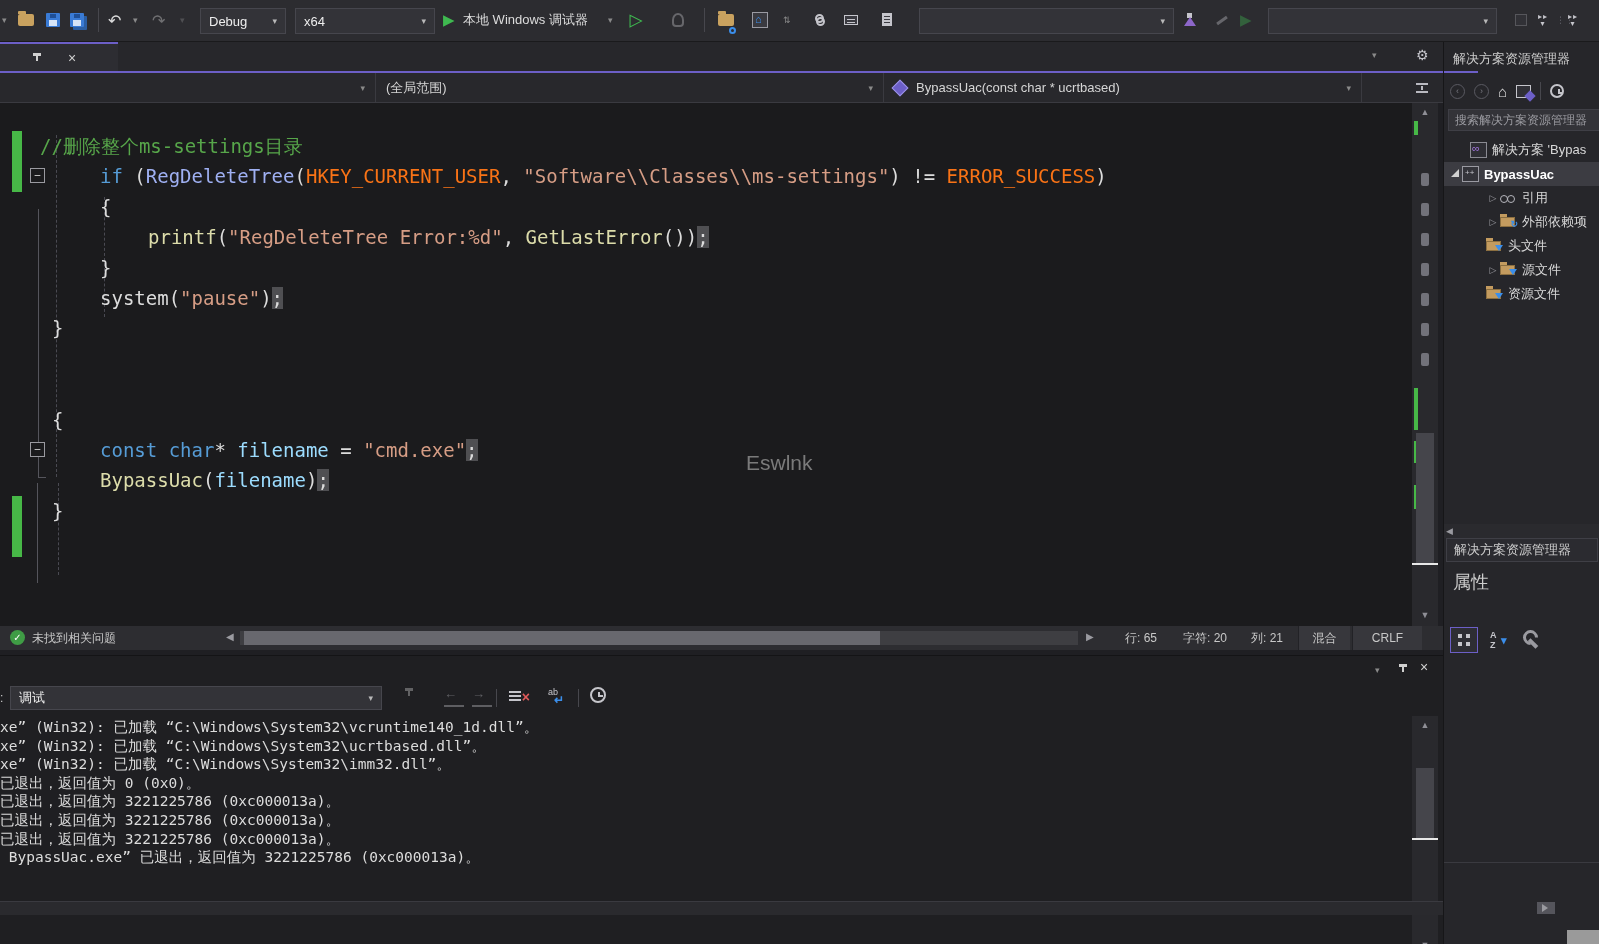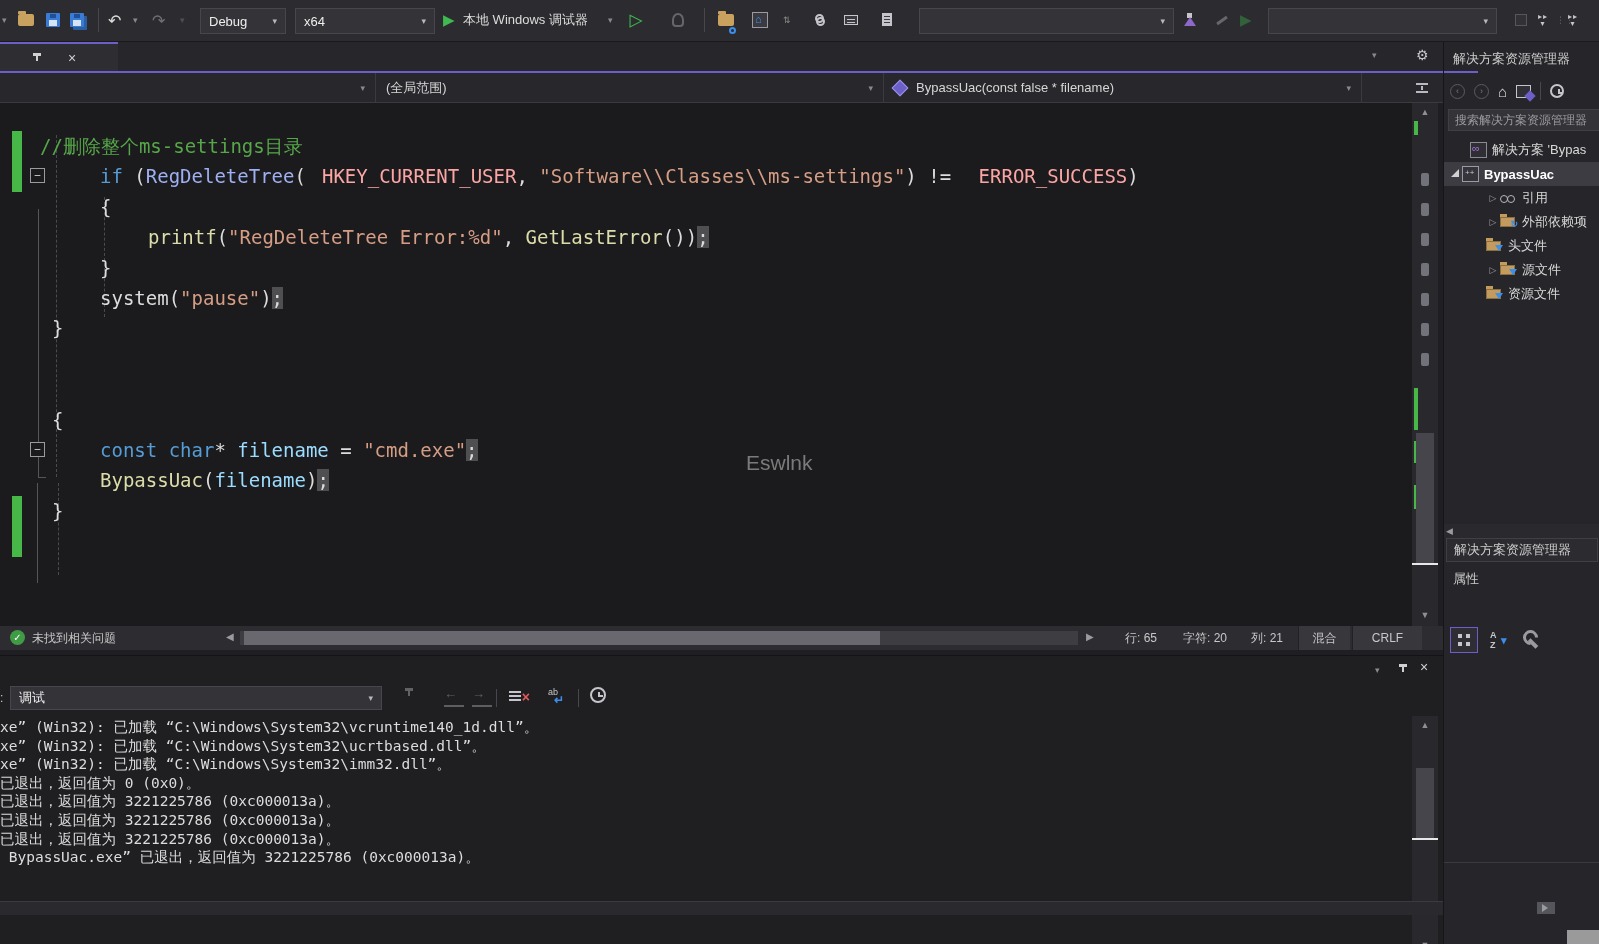--- a/index.html
+++ b/index.html
@@ -61,21 +61,21 @@
   .vguide { position:absolute; width:1px; background:#55555c; }
   .vguide.dash { background:none; border-left:1px dashed #4a4a52; }
   .htick { position:absolute; height:1px; width:8px; background:#55555c; }
   #code-lines { position:absolute; left:0; top:28px; right:34px; }
   .code-line { height:30.4px; line-height:30.4px; white-space:pre; font-family:"DejaVu Sans Mono", monospace; font-size:19px; color:#dcdcdc; }
   .tk.com { color:#57a64a; }
   .tk.kw  { color:#569cd6; }
   .tk.ctl { color:#d8a0df; }
   .tk.fn  { color:#dcdcaa; }
   .tk.api { color:#9fb0f2; }
-  .tk.mac { color:#fca5a5;margin-left:16px; }
+  .tk.mac { color:#f97316; }
   .tk.str { color:#d69d85; }
   .tk.var { color:#9cdcfe; }
   .tk.pln { color:#dcdcdc; }
   .tk.semi { color:#dcdcdc; background:#4f4f52; }
   #watermark { position:absolute; left:746px; top:348px; color:#8b8b8b; font-size:21px; opacity:.85; }
 
   
   #ed-vscroll { position:absolute; left:1412px; top:103px; width:26px; height:523px; background:#29292d; }
   .sc-arrow { position:absolute; left:0; width:26px; height:14px; color:#8f8f96; font-size:9px; text-align:center; line-height:14px; }
   .sc-mark { position:absolute; left:9px; width:8px; height:13px; background:#72727a; border-radius:2px; }
@@ -134,21 +134,21 @@
   .ti-project:after { content:"++"; position:absolute; left:2px; top:2px; color:#c5c5cb; font-size:8px; line-height:8px; letter-spacing:0; }
   .ti-ref:before { content:""; position:absolute; left:0; top:5px; width:6px; height:6px; border:1px solid #b5b5bc; border-radius:50%; }
   .ti-ref:after { content:""; position:absolute; right:2px; top:5px; width:6px; height:6px; border:1px solid #b5b5bc; border-radius:50%; }
   .ti-folder { margin-top:2px; }
   .ti-folder:before { content:""; position:absolute; left:0; top:2px; width:15px; height:10px; background:#c39b5f; border-radius:1px; box-shadow:inset 0 0 0 1px #8c6f40; }
   .ti-folder:after { content:""; position:absolute; left:0; top:-1px; width:7px; height:3px; background:#c39b5f; }
   .ti-funnel { position:absolute; right:0px; top:6px; width:0; height:0; border-left:4px solid transparent; border-right:4px solid transparent; border-top:6px solid #3b8eea; z-index:2; }
   .ti-arrowov { position:absolute; right:-1px; top:4px; color:#3b8eea; font-size:9px; font-weight:bold; z-index:2; }
   #sb-hscroll { position:absolute; left:0; top:482px; width:100%; height:14px; background:#2a2a2e; }
   #sb-tab { position:absolute; left:2px; top:496px; width:152px; height:24px; border:1px solid #3f3f46; color:#cccccc; font-size:13px; line-height:22px; padding-left:7px; white-space:nowrap; overflow:hidden; background:#2b2b30; }
-  #sb-props-title { position:absolute; left:9px; top:528px; color:#cccccc; font-size:13px; }
+  #sb-props-title { position:absolute; left:9px; top:528px; color:#cccccc; font-size:18px; }
   #props-toolbar { position:absolute; left:6px; top:584px; height:28px; display:flex; gap:12px; align-items:center; }
   .cat-btn { width:28px; height:26px; border:1px solid #6c5fc7; position:relative; background:#2e2e34; }
   .cat-btn:after { content:""; position:absolute; left:7px; top:6px; width:4px; height:4px; background:#c5c5cb; box-shadow:8px 0 0 #c5c5cb, 0 8px 0 #c5c5cb, 8px 8px 0 #c5c5cb; }
   .az-ico { position:relative; width:20px; height:20px; color:#c5c5cb; font-size:9px; font-weight:bold; }
   .az-ico:before { content:"A"; position:absolute; left:0; top:0; }
   .az-ico:after { content:"Z"; position:absolute; left:0; bottom:0; }
   .az-arrow { position:absolute; left:11px; top:4px; color:#3b8eea; font-size:11px; }
   .wrench-ico { position:relative; width:22px; height:22px; }
   .wrench-ico:before { content:""; position:absolute; left:1px; top:1px; width:9px; height:9px; border:3px solid #9a9aa0; border-radius:50%; border-bottom-color:transparent; transform:rotate(-45deg); }
   .wrench-ico:after { content:""; position:absolute; left:9px; top:9px; width:4px; height:11px; background:#9a9aa0; transform:rotate(-45deg); }
@@ -247,21 +247,21 @@
   <div id="navbar">
     <div class="nav-combo" style="left:0; width:376px;">
         <span class="caret-s" style="margin-left:auto;">▾</span>
       </div>
     <div class="nav-combo" style="left:376px; width:508px;">
         <span>(全局范围)</span>
         <span class="caret-s" style="margin-left:auto;">▾</span>
       </div>
     <div class="nav-combo" style="left:884px; width:478px;">
         <span class="cube-ico"></span>
-        <span>BypassUac(const false * filename)</span>
+        <span>BypassUac(const char * ucrtbased)</span>
         <span class="caret-s" style="margin-left:auto;">▾</span>
       </div>
     <span class="split-ico" style="position:absolute; left:1414px; top:8px;"></span>
   </div>
 
   <div id="code-area">
     <div id="code-gutter">
       <div class="vguide" style="left:38px; top:78px; height:268px;"></div>
       <div class="htick" style="left:38px; top:346px;"></div>
       <div class="vguide dash" style="left:56px; top:4px; height:342px;"></div>

